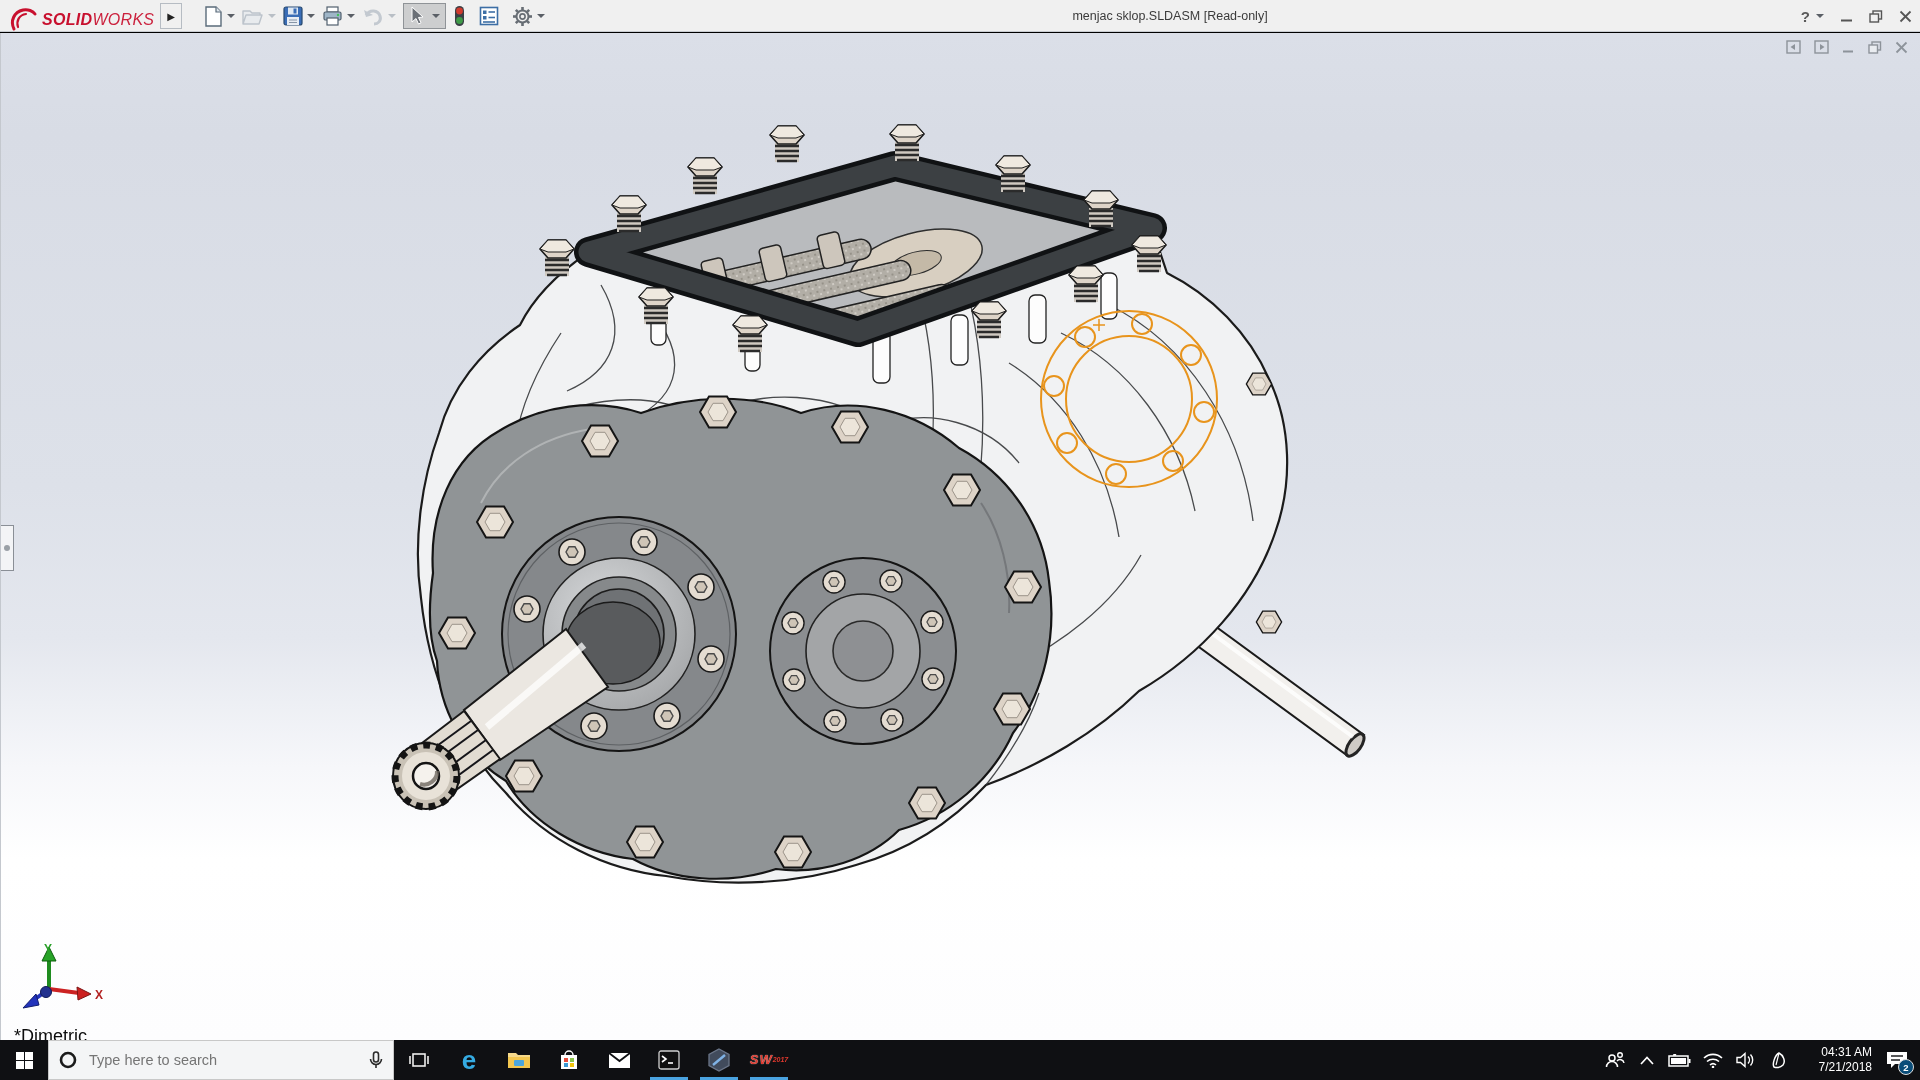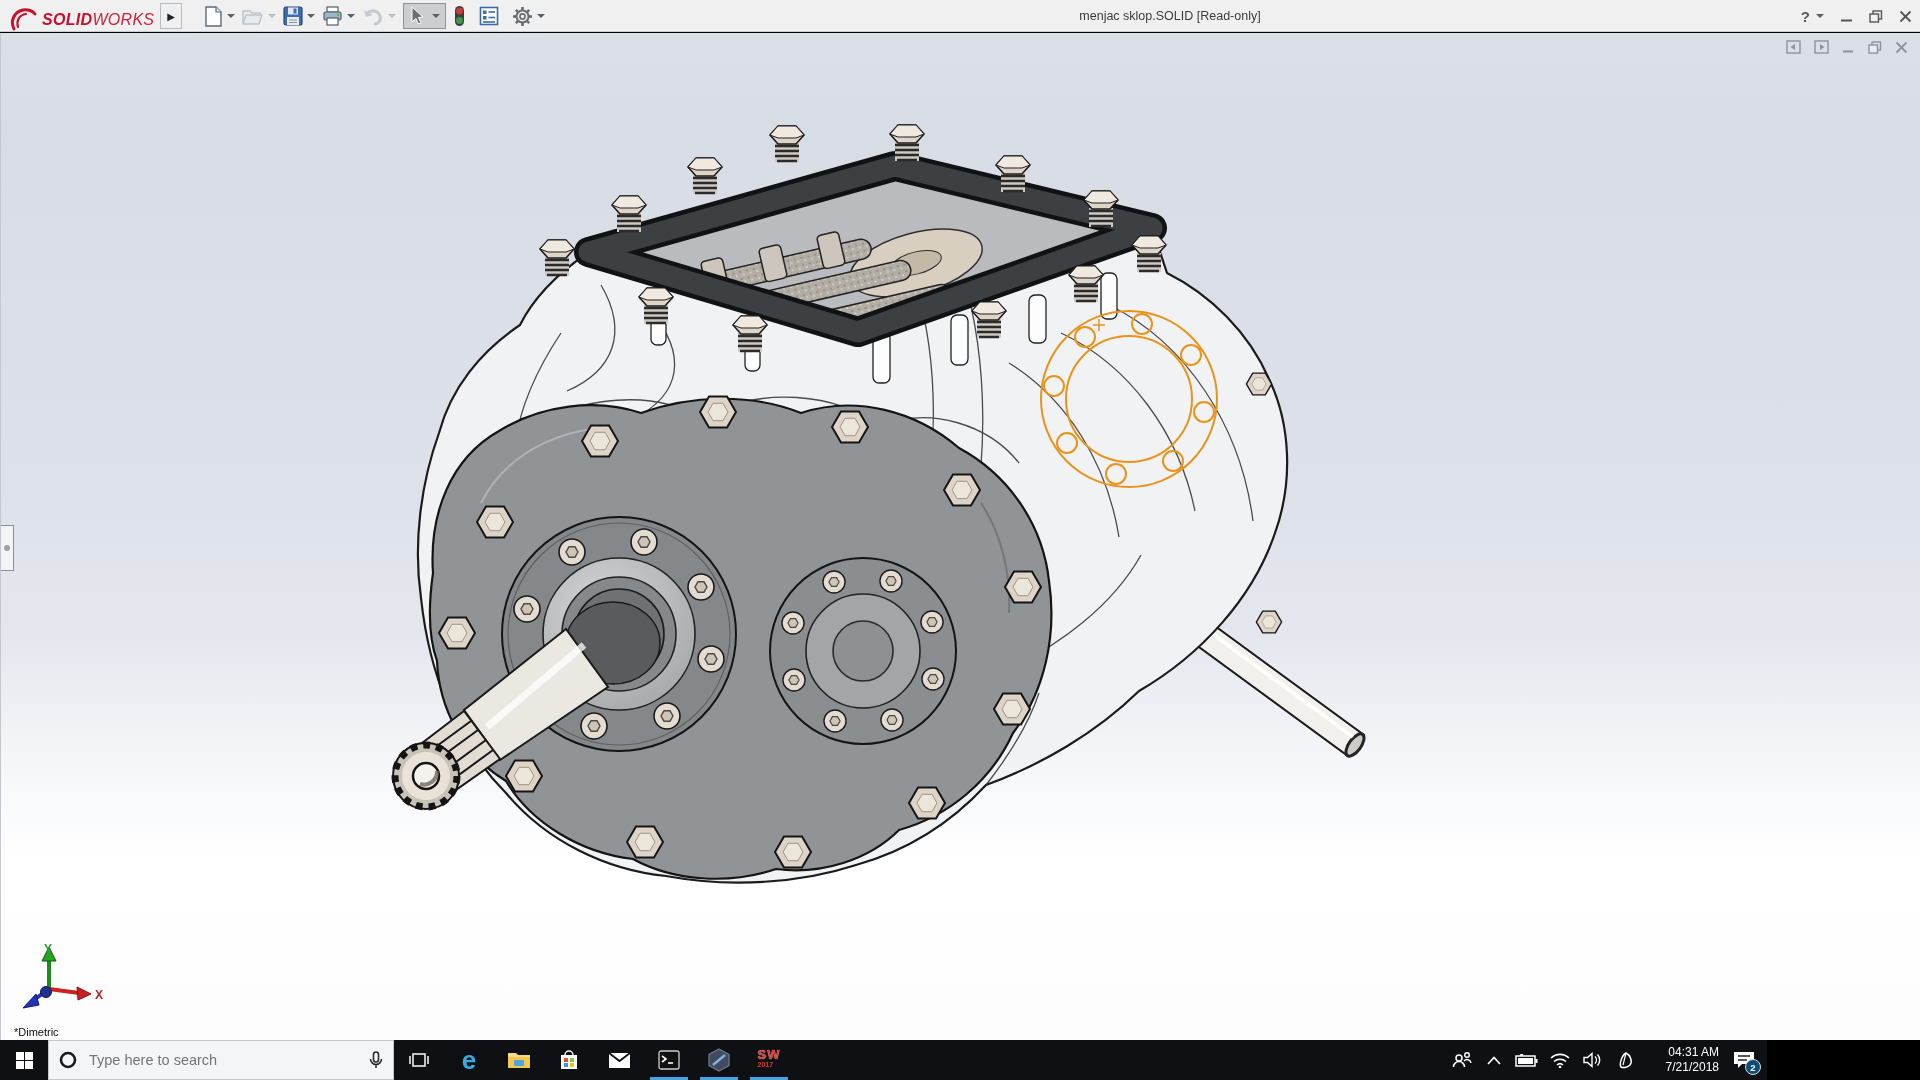--- a/index.html
+++ b/index.html
@@ -30,41 +30,41 @@
 
   
   .viewport { position:absolute; left:0; top:33px; width:1920px; height:1007px;
     border-left:1px solid #c4c8ce;
     background:linear-gradient(180deg,#dbdfe8 0%,#d8dce5 10%,#dde1e9 45%,#e4e7ee 60%,#f6f7fa 73%,#ffffff 82%,#fdfdfe 100%); }
   .doc-controls { position:absolute; right:12px; top:7px; display:flex; align-items:center; gap:13px; }
   .splitter-tab { position:absolute; left:0; top:492px; width:13px; height:46px;
     background:#f3f4f6; border:1px solid #8a8f96; border-left:none; }
   .splitter-tab .dot { position:absolute; left:3px; top:19px; width:6px; height:6px;
     border-radius:50%; background:#9aa0a6; }
-  .orientation { position:absolute; left:13px; top:993px; font-size:11px; color:#0d0d0d; }
+  .orientation { position:absolute; left:13px; top:993px; font-size:18px; color:#0d0d0d; }
   .model-svg { position:absolute; left:0; top:0; }
   .triad-svg { position:absolute; left:16px; top:908px; }
 
   
-  .taskbar { position:absolute; left:0; top:1040px; width:1767px; height:40px;
+  .taskbar { position:absolute; left:0; top:1040px; width:1920px; height:40px;
     background:#0f1013; display:flex; align-items:stretch; }
   .tb-btn { width:48px; display:flex; align-items:center; justify-content:center; position:relative; }
   .search-box { width:346px; background:#f4f5f6; border:1px solid #c8c8c8; display:flex; align-items:center; padding:0 10px; }
   .search-box input { border:none; outline:none; background:transparent; flex:1;
     font-size:14.5px; color:#3e3e3e; font-family:"Liberation Sans",sans-serif; margin-left:12px; }
   .app-btn { width:50px; display:flex; align-items:center; justify-content:center; position:relative; }
   .run-line { position:absolute; left:6px; right:6px; bottom:0; height:3px; background:#4aa3e0; }
   .tray { position:absolute; right:0; top:0; height:40px; display:flex; align-items:center; }
   .tray-btn { height:40px; display:flex; align-items:center; justify-content:center; }
   .clock { width:78px; text-align:right; color:#fff; font-size:12px; line-height:15px; padding-right:2px; }
   .action-btn { width:46px; position:relative; }
   .badge { position:absolute; right:6px; bottom:5px; width:16px; height:16px; border-radius:50%;
     background:#0a4d79; border:1.5px solid #ddd; color:#fff; font-size:9.5px; font-weight:bold;
     display:flex; align-items:center; justify-content:center; }
-  .sw-ico { display:flex; flex-direction:column; line-height:10px; }
+  .sw-ico { display:flex; flex-direction:row; align-items:center; line-height:10px;font-style:italic; }
   .sw-ico .sw { font-size:13px; font-weight:bold; color:#e0392e; text-shadow:0 0 1px #fff; letter-spacing:1px; }
   .sw-ico .yr { font-size:7px; font-weight:bold; color:#e0392e; }
   .edge-e { font-size:26px; font-weight:bold; color:#35abe2; line-height:26px; }
 </style>
 </head>
 <body>
 
 <div class="titlebar">
   <div class="brand">
     <svg width="30" height="26" viewBox="0 0 30 26">
@@ -153,21 +153,21 @@
             <line x1="3.8" y1="17.2" x2="5.9" y2="15.1"></line>
               <line x1="15.1" y1="5.9" x2="17.2" y2="3.8"></line>
           </g>
         </g>
         <circle cx="10.5" cy="10.5" r="2.6" fill="#f0f0f0" stroke="#676d74" stroke-width="1.6"></circle>
       </svg>
       <span class="caret"></span>
     </div>
   </div>
 
-  <div class="title-text">menjac sklop.SOLID [Read-only]</div>
+  <div class="title-text">menjac sklop.SLDASM [Read-only]</div>
 
   <div class="win-controls">
     <span style="display:flex;align-items:center">
       <span class="help-q">?</span>
         <span class="caret" style="margin-left:6px"></span>
     </span>
     <svg width="13" height="13" viewBox="0 0 13 13">
       <line x1="1" y1="10.5" x2="12" y2="10.5" stroke="#555" stroke-width="2"></line>
     </svg>
     <svg width="14" height="13" viewBox="0 0 14 13">

